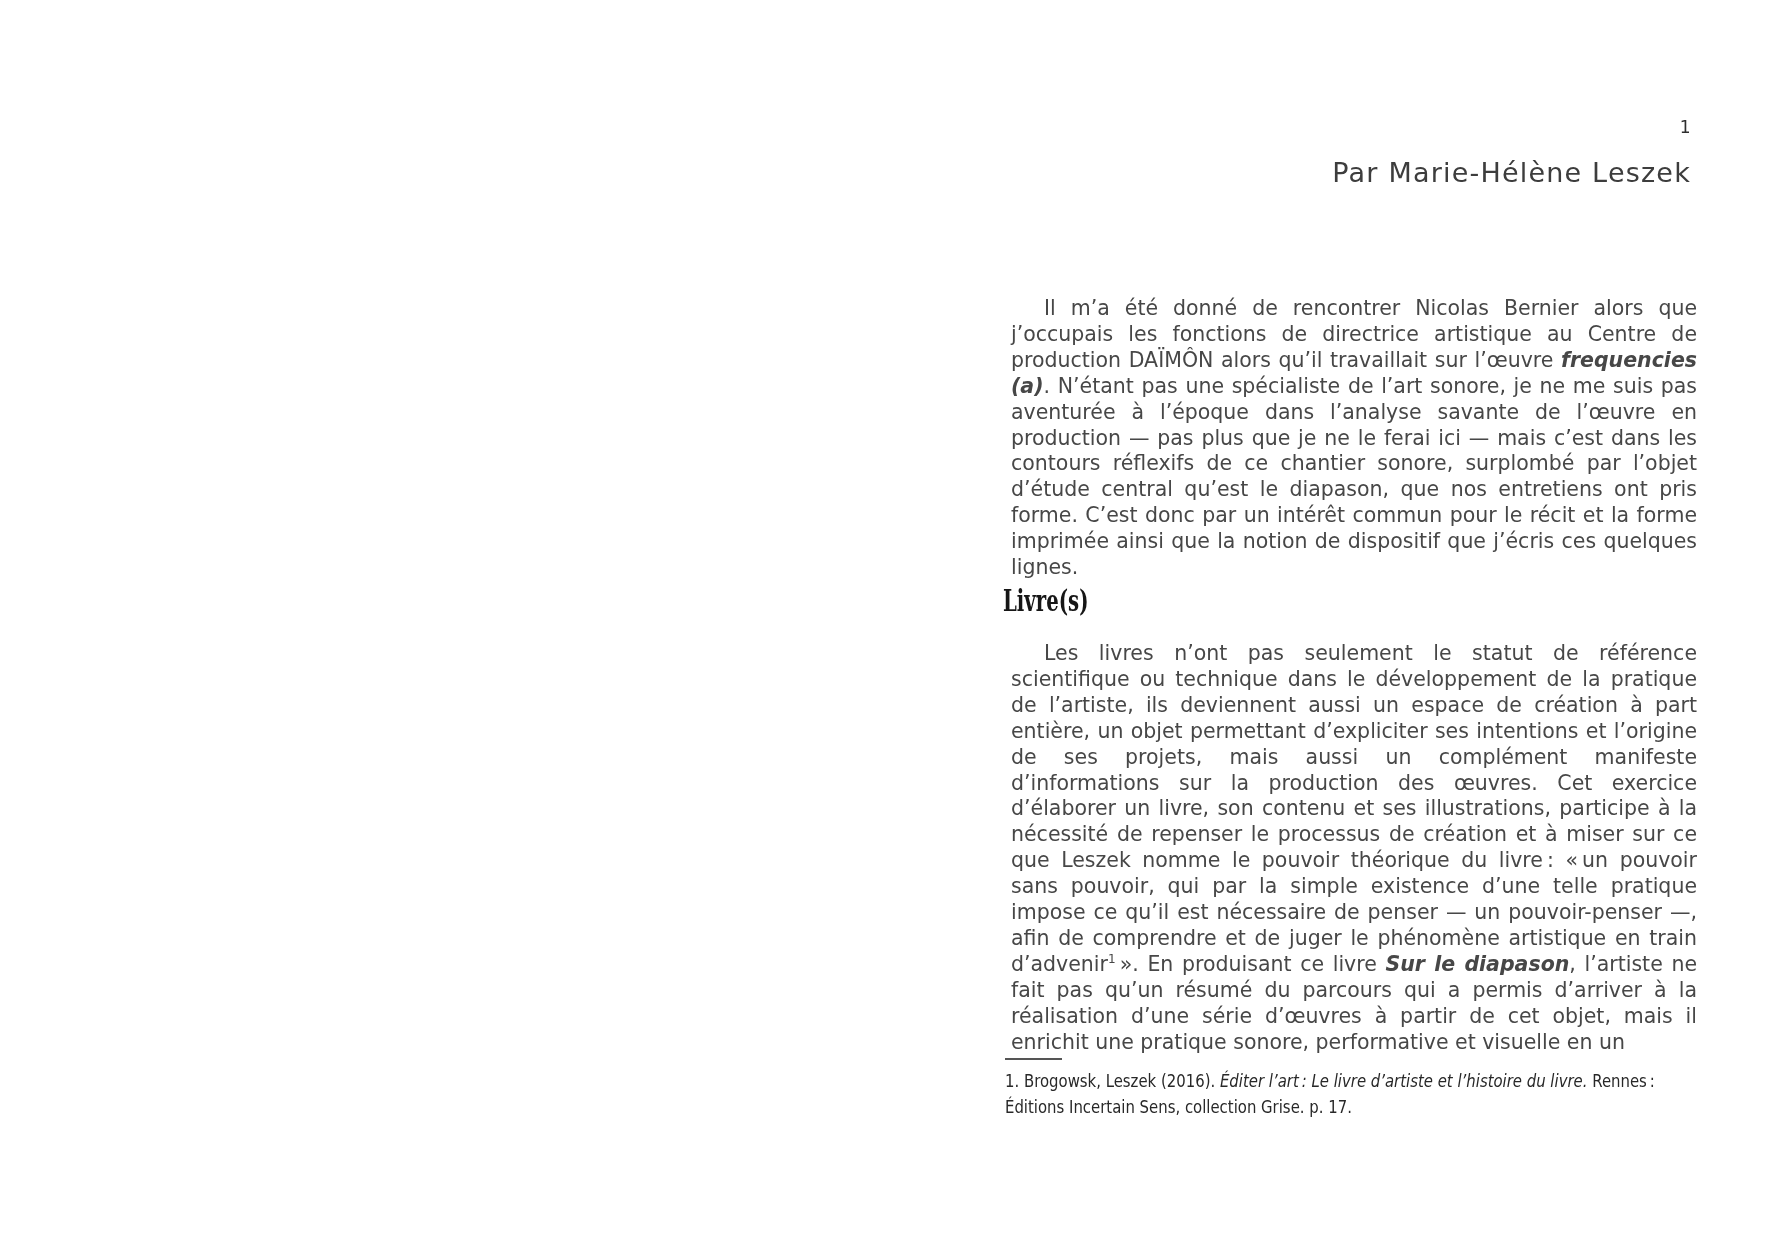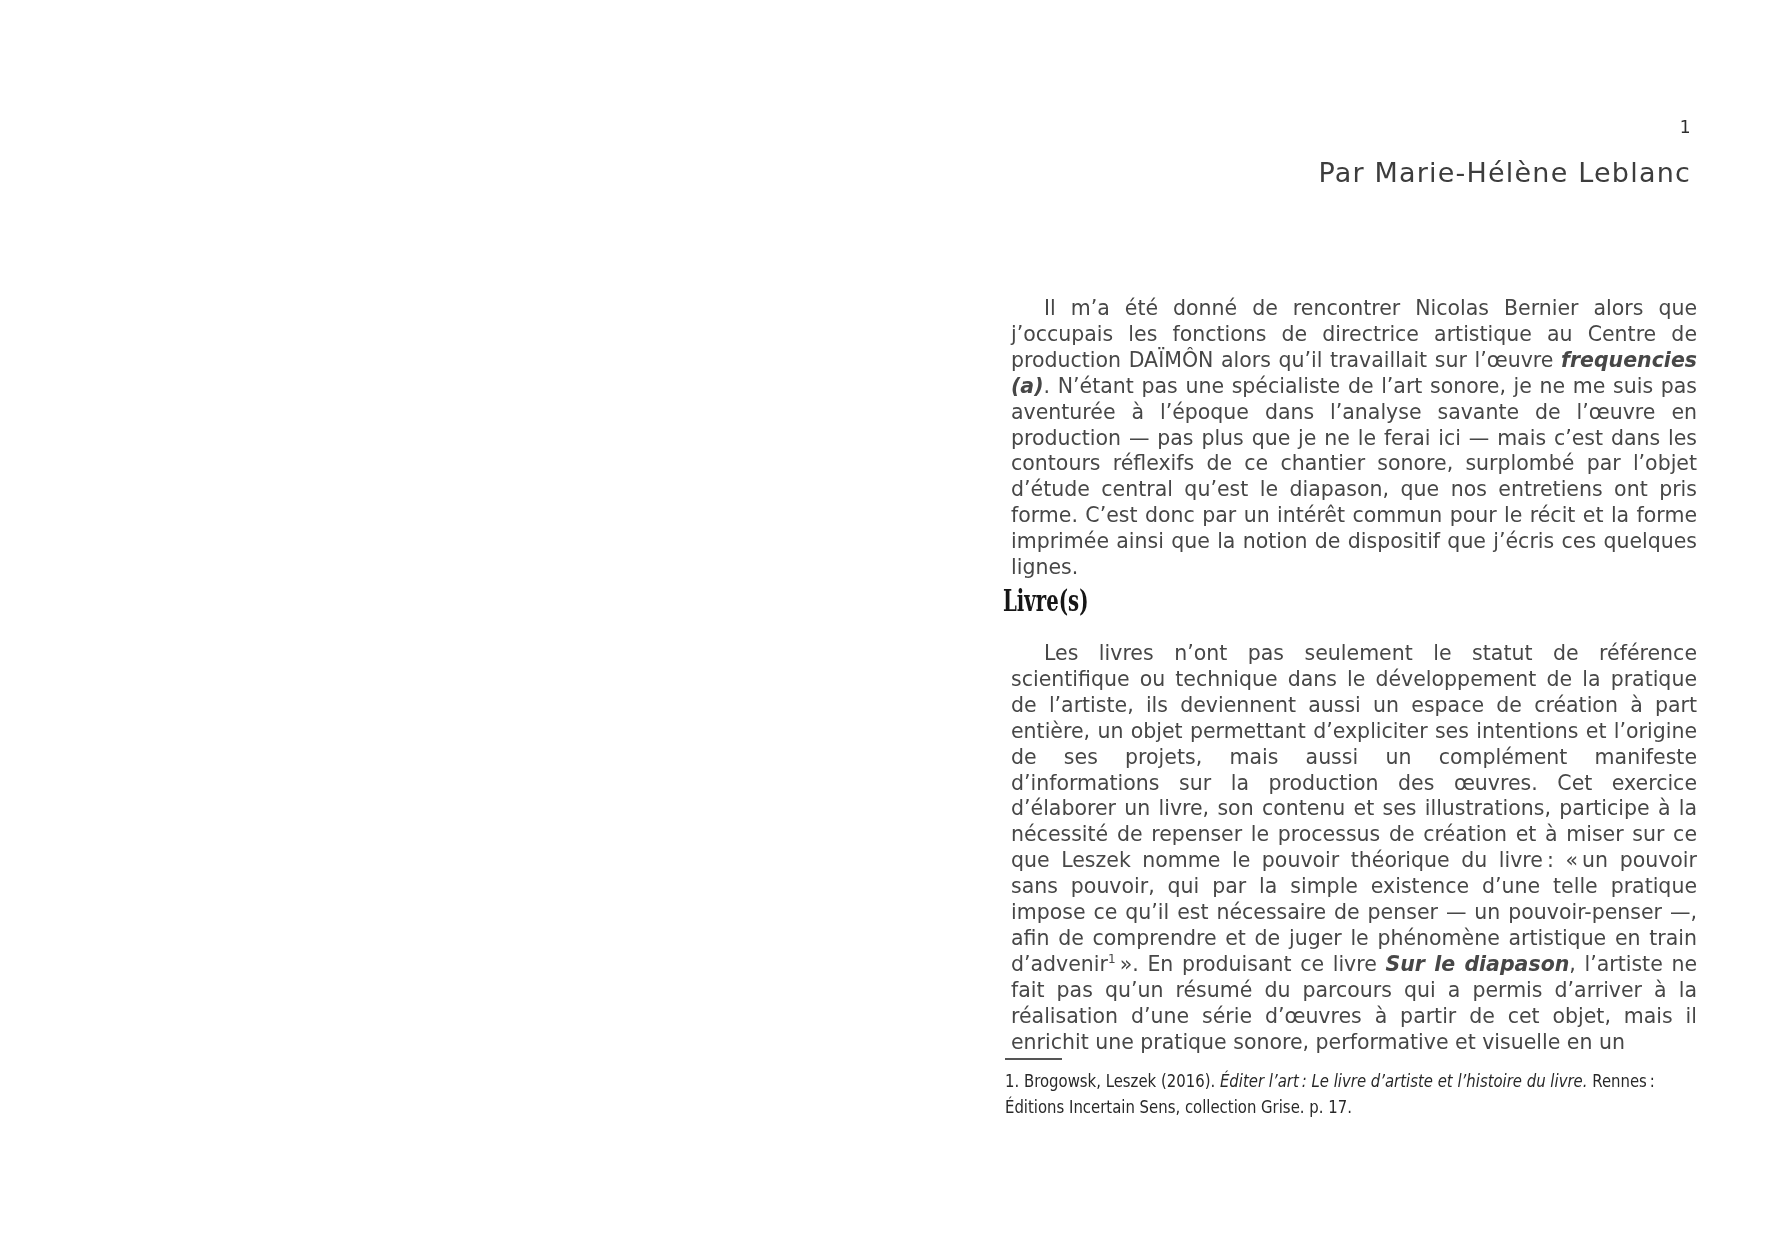--- a/index.html
+++ b/index.html
@@ -121,21 +121,21 @@
   }
 </style>
 </head>
 <body>
 
 <div class="page">
 
   <div class="folio">1</div>
 
 
-  <div class="byline">Par Marie-Hélène Leblanc</div>
+  <div class="byline">Par Marie-Hélène Leszek</div>
 
   <p class="body para1" lang="fr"><span>Il m’a été donné de rencontrer Nicolas Bernier alors que j’occupais les fonctions de directrice artistique au Centre de production DAÏMÔN alors qu’il travaillait sur l’œuvre </span><em class="bi">frequencies (a)</em><span>. N’étant pas une spécialiste de l’art sonore, je ne me suis pas aventurée à l’époque dans l’analyse savante de l’œuvre en production — pas plus que je ne le ferai ici — mais c’est dans les contours réflexifs de ce chantier sonore, surplombé par l’objet d’étude central qu’est le diapason, que nos entretiens ont pris forme. C’est donc par un intérêt commun pour le récit et la forme imprimée ainsi que la notion de dispositif que j’écris ces quelques lignes.</span></p>
 
   <h2 class="heading"><span class="cond2">Livre(s)</span></h2>
 
   <p class="body para2" lang="fr"><span>Les livres n’ont pas seulement le statut de référence scientifique ou technique dans le développement de la pratique de l’artiste, ils deviennent aussi un espace de création à part entière, un objet permettant d’expliciter ses intentions et l’origine de ses projets, mais aussi un complément manifeste d’informations sur la production des œuvres. Cet exercice d’élaborer un livre, son contenu et ses illustrations, participe à la nécessité de repenser le processus de création et à miser sur ce que Leszek nomme le pouvoir théorique du livre : « un pouvoir sans pouvoir, qui par la simple existence d’une telle pratique impose ce qu’il est nécessaire de penser — un pouvoir-penser —, afin de comprendre et de juger le phénomène artistique en train d’advenir</span><sup class="fnref">1</sup><span> ». En produisant ce livre </span><em class="bi">Sur le diapason</em><span>, l’artiste ne fait pas qu’un résumé du parcours qui a permis d’arriver à la réalisation d’une série d’œuvres à partir de cet objet, mais il enrichit une pratique sonore, performative et visuelle en un</span></p>
 
   <div class="footnote">
     <div class="fn-rule"></div>
     <p class="fn-text" lang="fr"><span>1. Brogowsk, Leszek (2016). </span><em class="i">Éditer l’art : Le livre d’artiste et l’histoire du livre.</em><span> Rennes : Éditions Incertain Sens, collection Grise. p. 17.</span></p>

